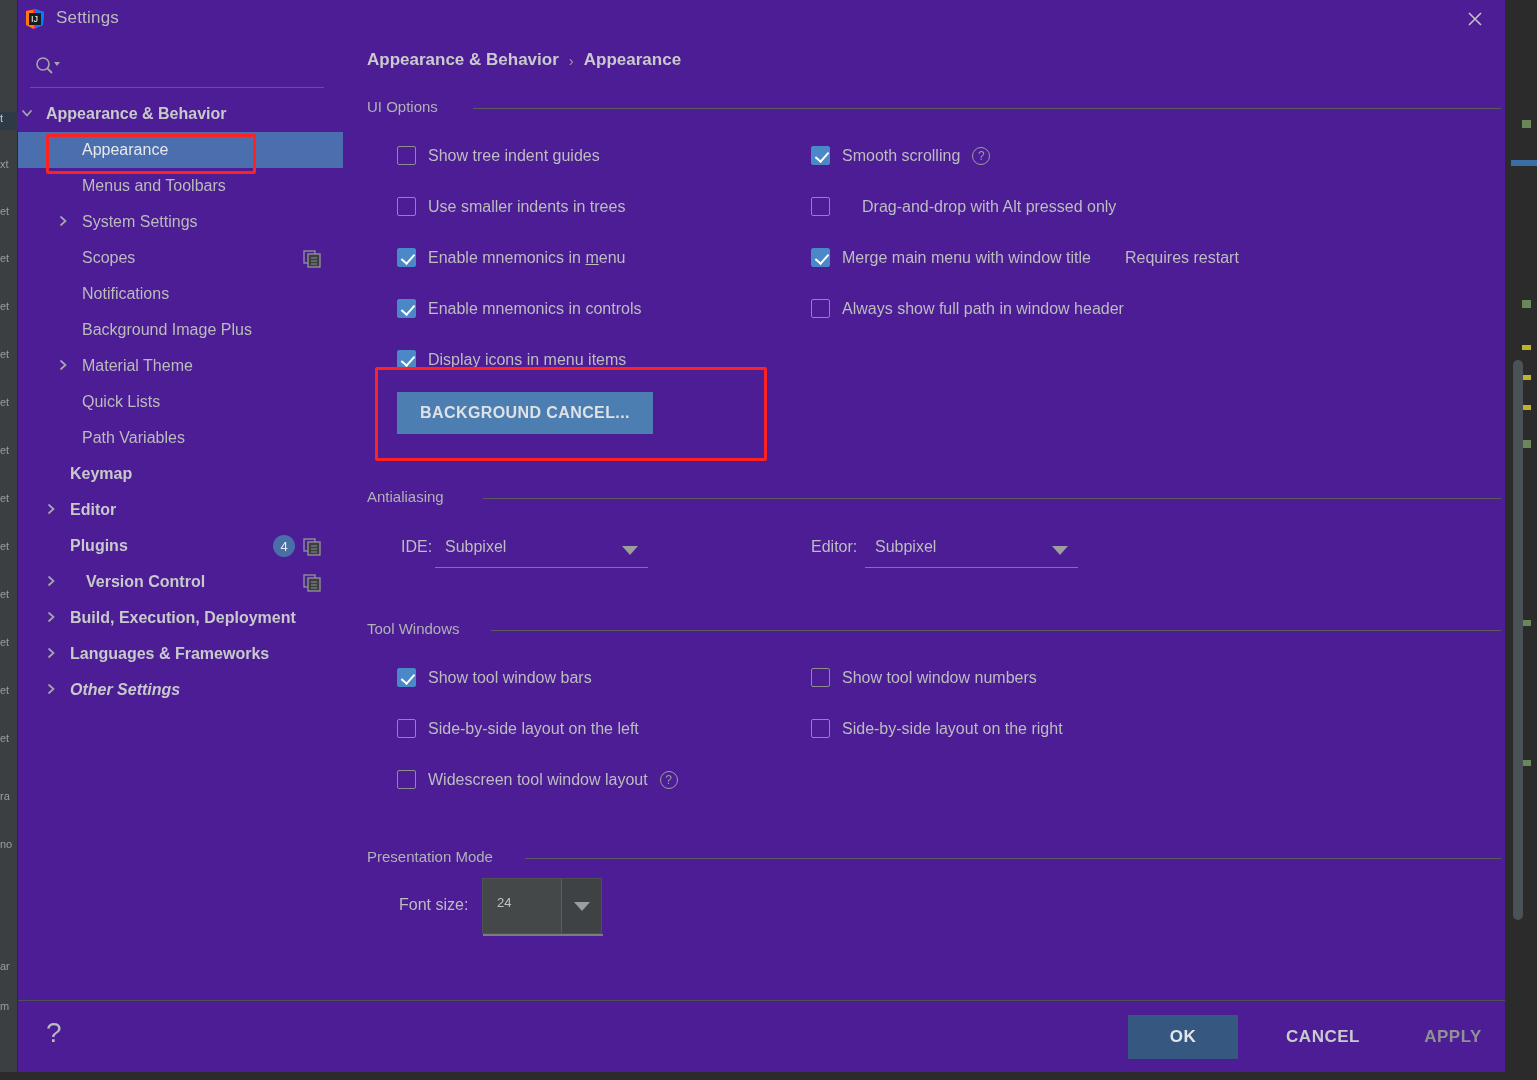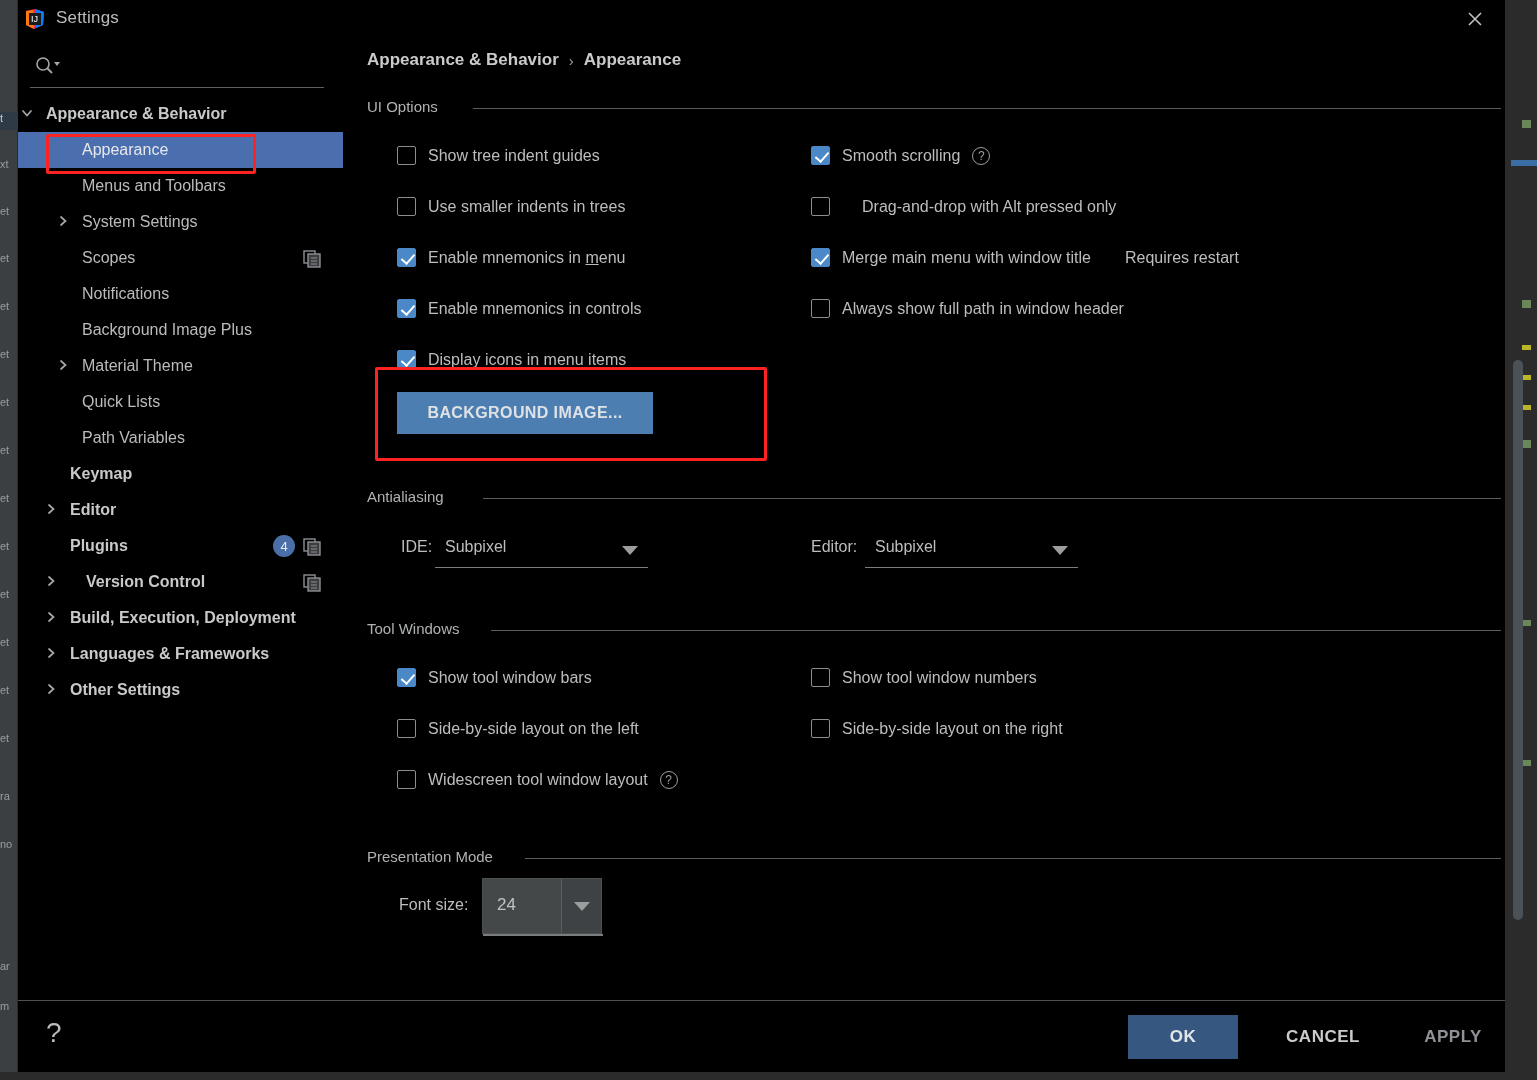--- a/index.html
+++ b/index.html
@@ -15,21 +15,21 @@
   .ide-left { position: absolute; left: 0; top: 0; width: 18px; height: 1080px; background: #3c3f41; border-right: 1px solid #2b2b2b; }
   .ide-left .strip { position: absolute; left: 0; width: 18px; color: #9a9d9f; font-size: 11px; font-family: "Liberation Sans", sans-serif; white-space: nowrap; overflow: hidden; }
   .ide-left .sel { background: #2f3a47; color: #c8cacc; }
   .ide-right { position: absolute; right: 0; top: 0; width: 32px; height: 1080px; background: #2b2b2b; }
   .ide-right .mark { position: absolute; right: 6px; width: 9px; height: 8px; }
   .ide-scroll { position: absolute; right: 14px; top: 360px; width: 10px; height: 560px; background: #4a5258; border-radius: 5px; }
 
   
   .dialog {
     position: absolute; left: 18px; top: 0; width: 1487px; height: 1072px;
-    background: #000000; color: #bbbbbb;
+    background: #4c1d95; color: #bbbbbb;
   }
   .titlebar { position: relative; height: 40px; }
   .titlebar .logo { position: absolute; left: 6px; top: 8px; width: 22px; height: 22px; }
   .titlebar .title { position: absolute; left: 38px; top: 8px; font-size: 17px; color: #bbbbbb; letter-spacing: .2px; }
   .closebtn { position: absolute; right: 12px; top: 4px; width: 36px; height: 30px; display: flex; align-items: center; justify-content: center; color: #c0c2c4; }
 
   
   .sidebar { position: absolute; left: 0; top: 40px; width: 325px; height: 960px; }
   .searchrow { position: relative; height: 44px; margin: 8px 14px 0 12px; }
   .searchrow .sicon { position: absolute; left: 4px; top: 8px; }
@@ -67,21 +67,21 @@
 
   .bigbtn { position: absolute; background: #4d7eb2; color: #dfe2e5; font-size: 16px; font-weight: bold; letter-spacing: .4px; border: none; padding: 0 18px; height: 42px; display: flex; align-items: center; justify-content: center; cursor: pointer; }
 
   .fieldlabel { position: absolute; font-size: 16px; color: #bcbdbe; }
   .combo { position: absolute; height: 34px; }
   .combo .val { position: absolute; left: 10px; top: 4px; font-size: 16px; color: #bcbdbe; }
   .combo .caret { position: absolute; right: 10px; top: 12px; width: 0; height: 0; border-left: 8px solid transparent; border-right: 8px solid transparent; border-top: 9px solid #9b9d9f; }
   .combo .ul { position: absolute; left: 0; bottom: 0; height: 1.5px; background: #7a7c7e; width: 100%; }
 
   .spinner { position: absolute; background: #454849; border: 1px solid #4e5152; height: 56px; width: 120px; }
-  .spinner .val { position: absolute; left: 14px; top: 16px; font-size: 17px; color: #c0c2c4; }
+  .spinner .val { position: absolute; left: 14px; top: 16px; font-size: 13px; color: #c0c2c4; }
   .spinner .btn { position: absolute; right: 0; top: 0; width: 40px; height: 54px; background: #3f4244; border-left: 1px solid #5a5d5e; display: flex; align-items: center; justify-content: center; }
   .spinner .btn i { width: 0; height: 0; border-left: 8px solid transparent; border-right: 8px solid transparent; border-top: 9px solid #9b9d9f; display:block; }
   .spinner .ul { position: absolute; left: 0; bottom: -3px; width: 120px; height: 2px; background: #7a7c7e; }
 
   
   .footer { position: absolute; left: 0; bottom: 8px; width: 1487px; height: 64px; border-top: 1px solid #4e5152; }
   .qmark { position: absolute; left: 28px; top: 16px; font-size: 28px; color: #b8babc; }
   .okbtn { position: absolute; left: 1110px; top: 14px; width: 110px; height: 44px; background: #365880; color: #e3e6e9; font-size: 17px; font-weight: bold; letter-spacing: .5px; display: flex; align-items: center; justify-content: center; border: none; cursor: pointer; }
   .flatbtn { position: absolute; top: 14px; height: 44px; display: flex; align-items: center; justify-content: center; font-size: 17px; font-weight: bold; letter-spacing: .5px; background: transparent; border: none; cursor: pointer; }
   .flatbtn.cancel { left: 1240px; width: 130px; color: #c9cbcd; }
@@ -244,21 +244,21 @@
           <div class="node bold">
             <span class="arrow" style="left: 26px;"><svg width="14" height="14" viewBox="0 0 14 14">
                 <path d="M5 3 L9.5 7 L5 11" stroke="#a6a8aa" stroke-width="1.7" fill="none" stroke-linecap="round"></path>
               </svg></span>
             <span class="lbl" style="margin-left: 52px;">Languages &amp; Frameworks</span>
           </div>
           <div class="node bold">
             <span class="arrow" style="left: 26px;"><svg width="14" height="14" viewBox="0 0 14 14">
                 <path d="M5 3 L9.5 7 L5 11" stroke="#a6a8aa" stroke-width="1.7" fill="none" stroke-linecap="round"></path>
               </svg></span>
-            <span class="lbl" style="margin-left: 52px;">Other Settings</span>
+            <span class="lbl" style="margin-left: 52px; font-style: italic;">Other Settings</span>
           </div>
         </div>
 
       <div class="redbox" style="left:28px; top:94px; width:210px; height:40px;"></div>
     </div>
 
     <div class="main">
 
       <div class="breadcrumb">
         <span>Appearance &amp; Behavior</span>
@@ -305,21 +305,21 @@
             <span class="cb on"></span>
             <span class="cb-label">Merge main menu with window title</span>
             <span class="note">Requires restart</span>
           </div>
           <div class="cb-row" style="left: 468px; top: 259px;">
             <span class="cb"></span>
             <span class="cb-label">Always show full path in window header</span>
           </div>
         </div>
 
-      <button class="bigbtn" style="left:54px; top:352px; width:256px;">BACKGROUND IMAGE...</button>
+      <button class="bigbtn" style="left:54px; top:352px; width:256px;">BACKGROUND CANCEL...</button>
       <div class="redbox" style="left:32px; top:327px; width:392px; height:94px;"></div>
 
       <div class="section-title" style="left:24px; top:448px;">Antialiasing</div>
       <div class="section-rule" style="left:140px; top:458px; width:1018px;"></div>
 
       <div class="fieldlabel" style="left:58px; top:498px;text-align:center;">IDE:</div>
       <div class="combo" style="left:92px; top:494px; width:213px;">
         <span class="val">Subpixel</span>
         <span class="caret"></span>
         <span class="ul"></span>

